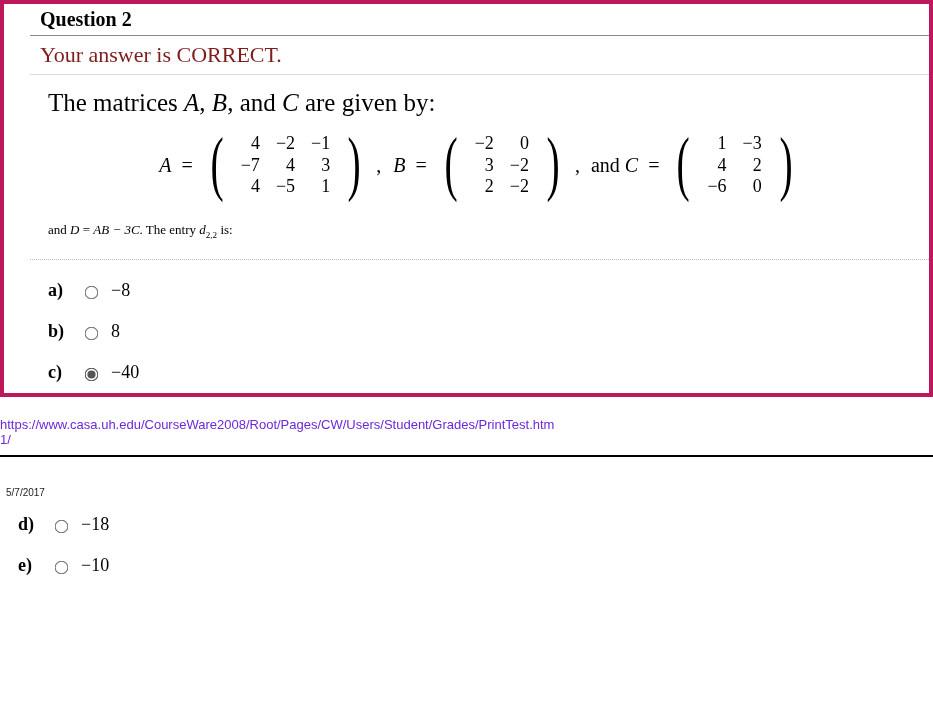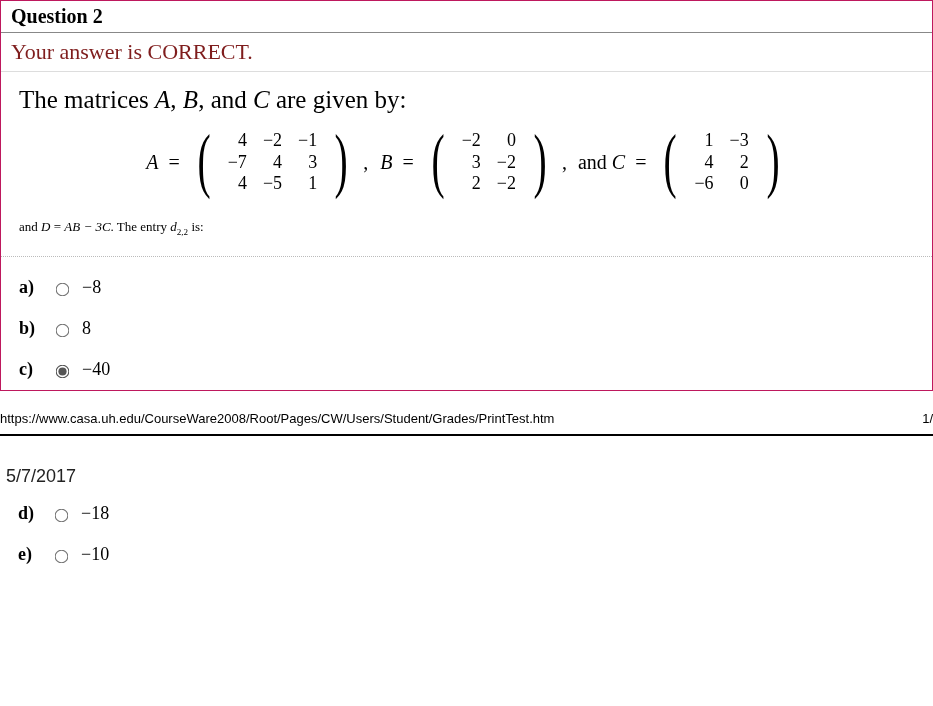--- a/index.html
+++ b/index.html
@@ -5,22 +5,23 @@
   * { box-sizing: border-box; }
   html, body { margin: 0; padding: 0; }
   body {
     font-family: "Times New Roman", Times, serif;
     font-size: 18px;
     color: #000;
     width: 933px;
     background: #fff;
   }
   .question-box {
-    border: 1px solid #be185d;
+    border: 4px solid #be185d;
     margin: 0;
+    padding-left: 26px;
   }
   .question-header {
     border-bottom: 1px solid #888;
     padding: 4px 10px;
     font-weight: bold;
     font-size: 20px;
   }
   .feedback {
     padding: 6px 10px 6px 10px;
     color: #7f1d1d;
@@ -93,35 +94,36 @@
   }
   .choice-label { font-weight: bold; width: 22px; }
   .choice input[type=radio] {
     transform: scale(1.05);
     accent-color: #555;
   }
   .choice-val {  }
   .footer-url {
     font-family: Arial, sans-serif;
     font-size: 13px;
-    color: #000000;
+    color: #6d28d9;
     padding: 20px 0 4px 0;
     display: flex;
     justify-content: space-between;
+    flex-direction: column;
   }
   .hr-strong {
     border: none;
     border-top: 2px solid #000;
     margin: 4px 0 0 0;
   }
   .page2-header {
     display: flex;
     justify-content: space-between;
     font-family: Arial, sans-serif;
-    font-size: 18px;
+    font-size: 10px;
     color: #222;
     padding: 30px 6px 6px 6px;
   }
   .page2-header .center {
     flex: 1;
     text-align: center;
   }
   .page2-choices {
     padding-left: 18px;
   }

